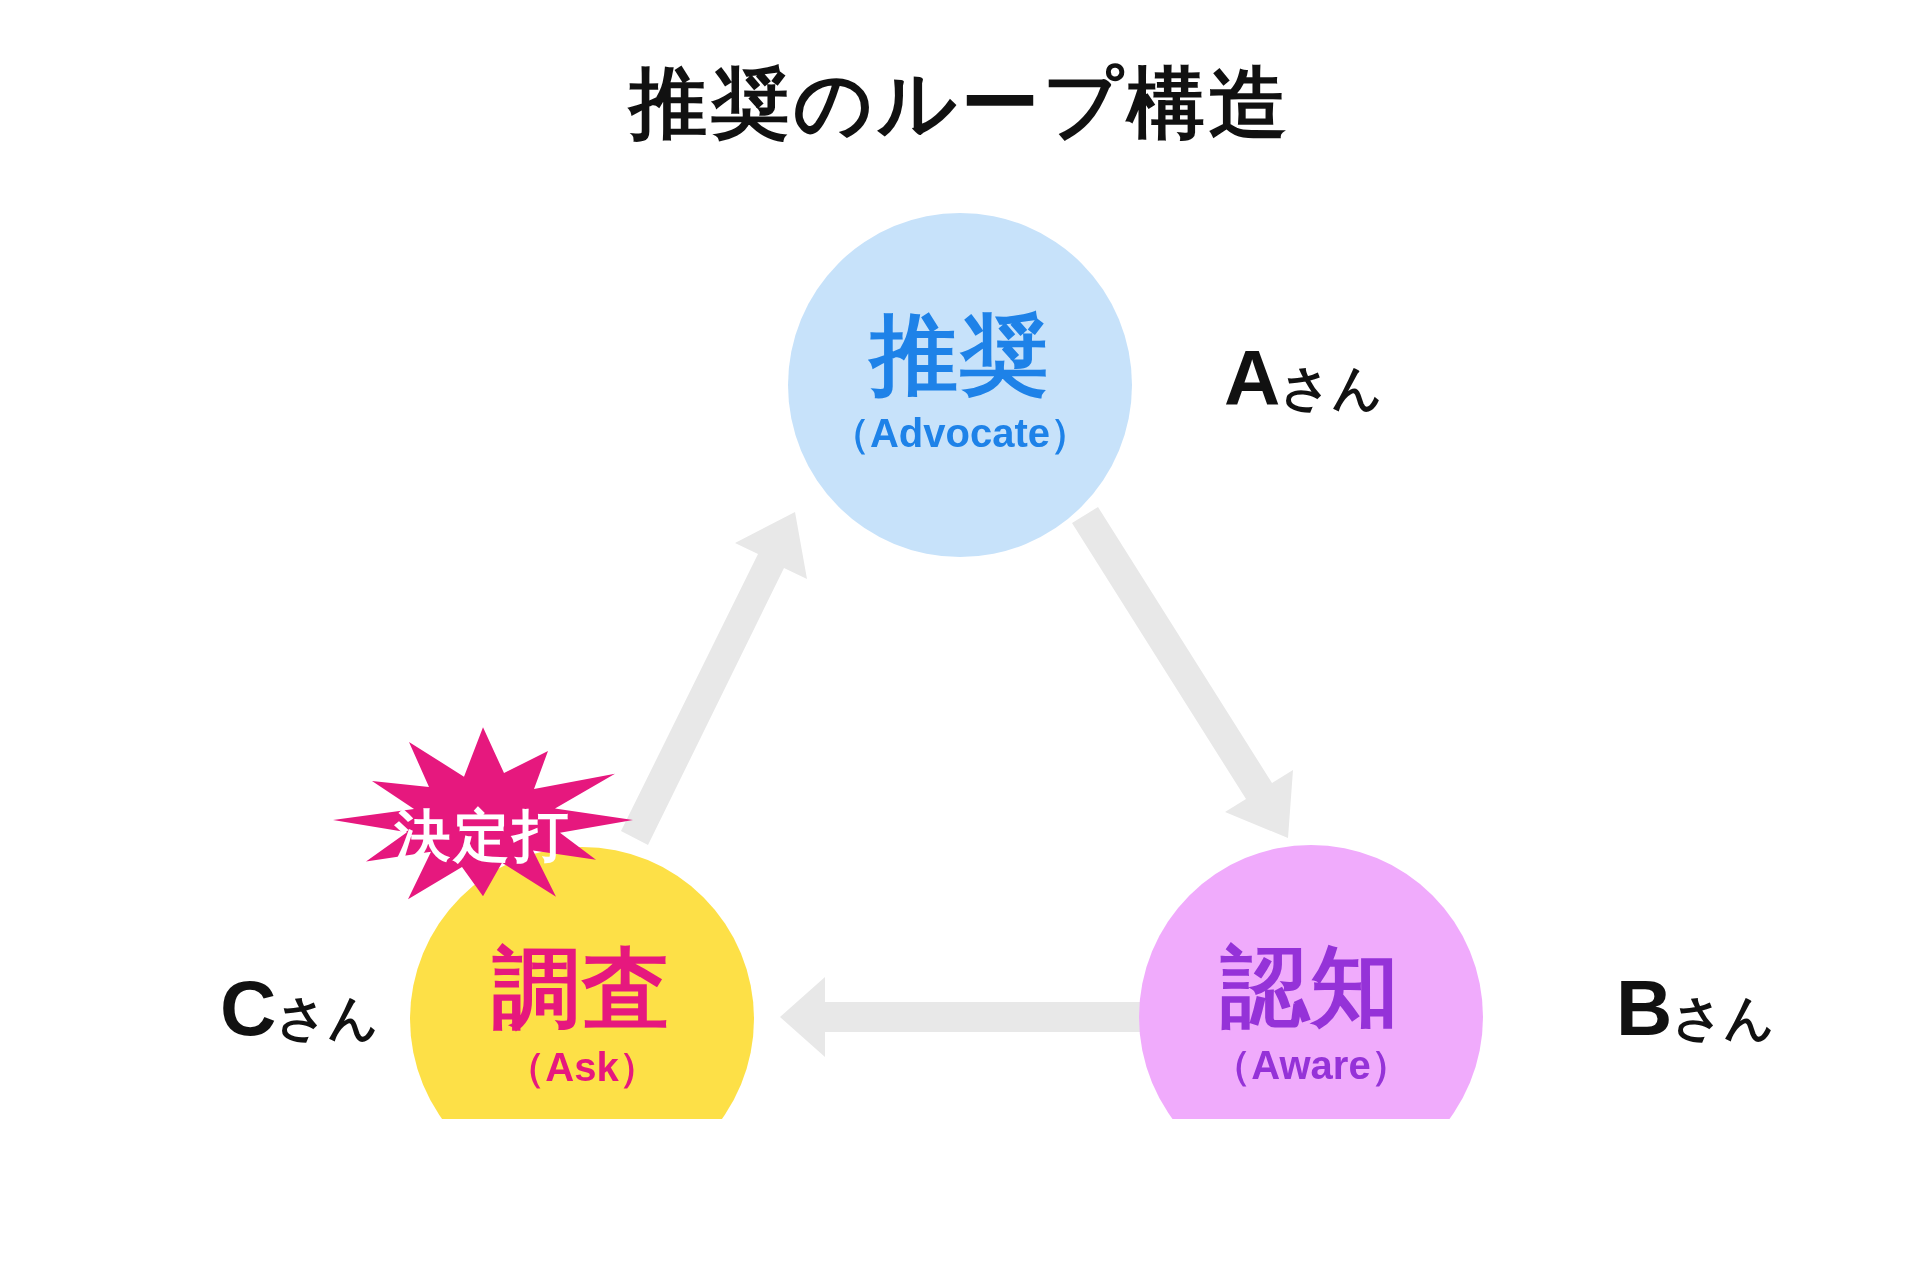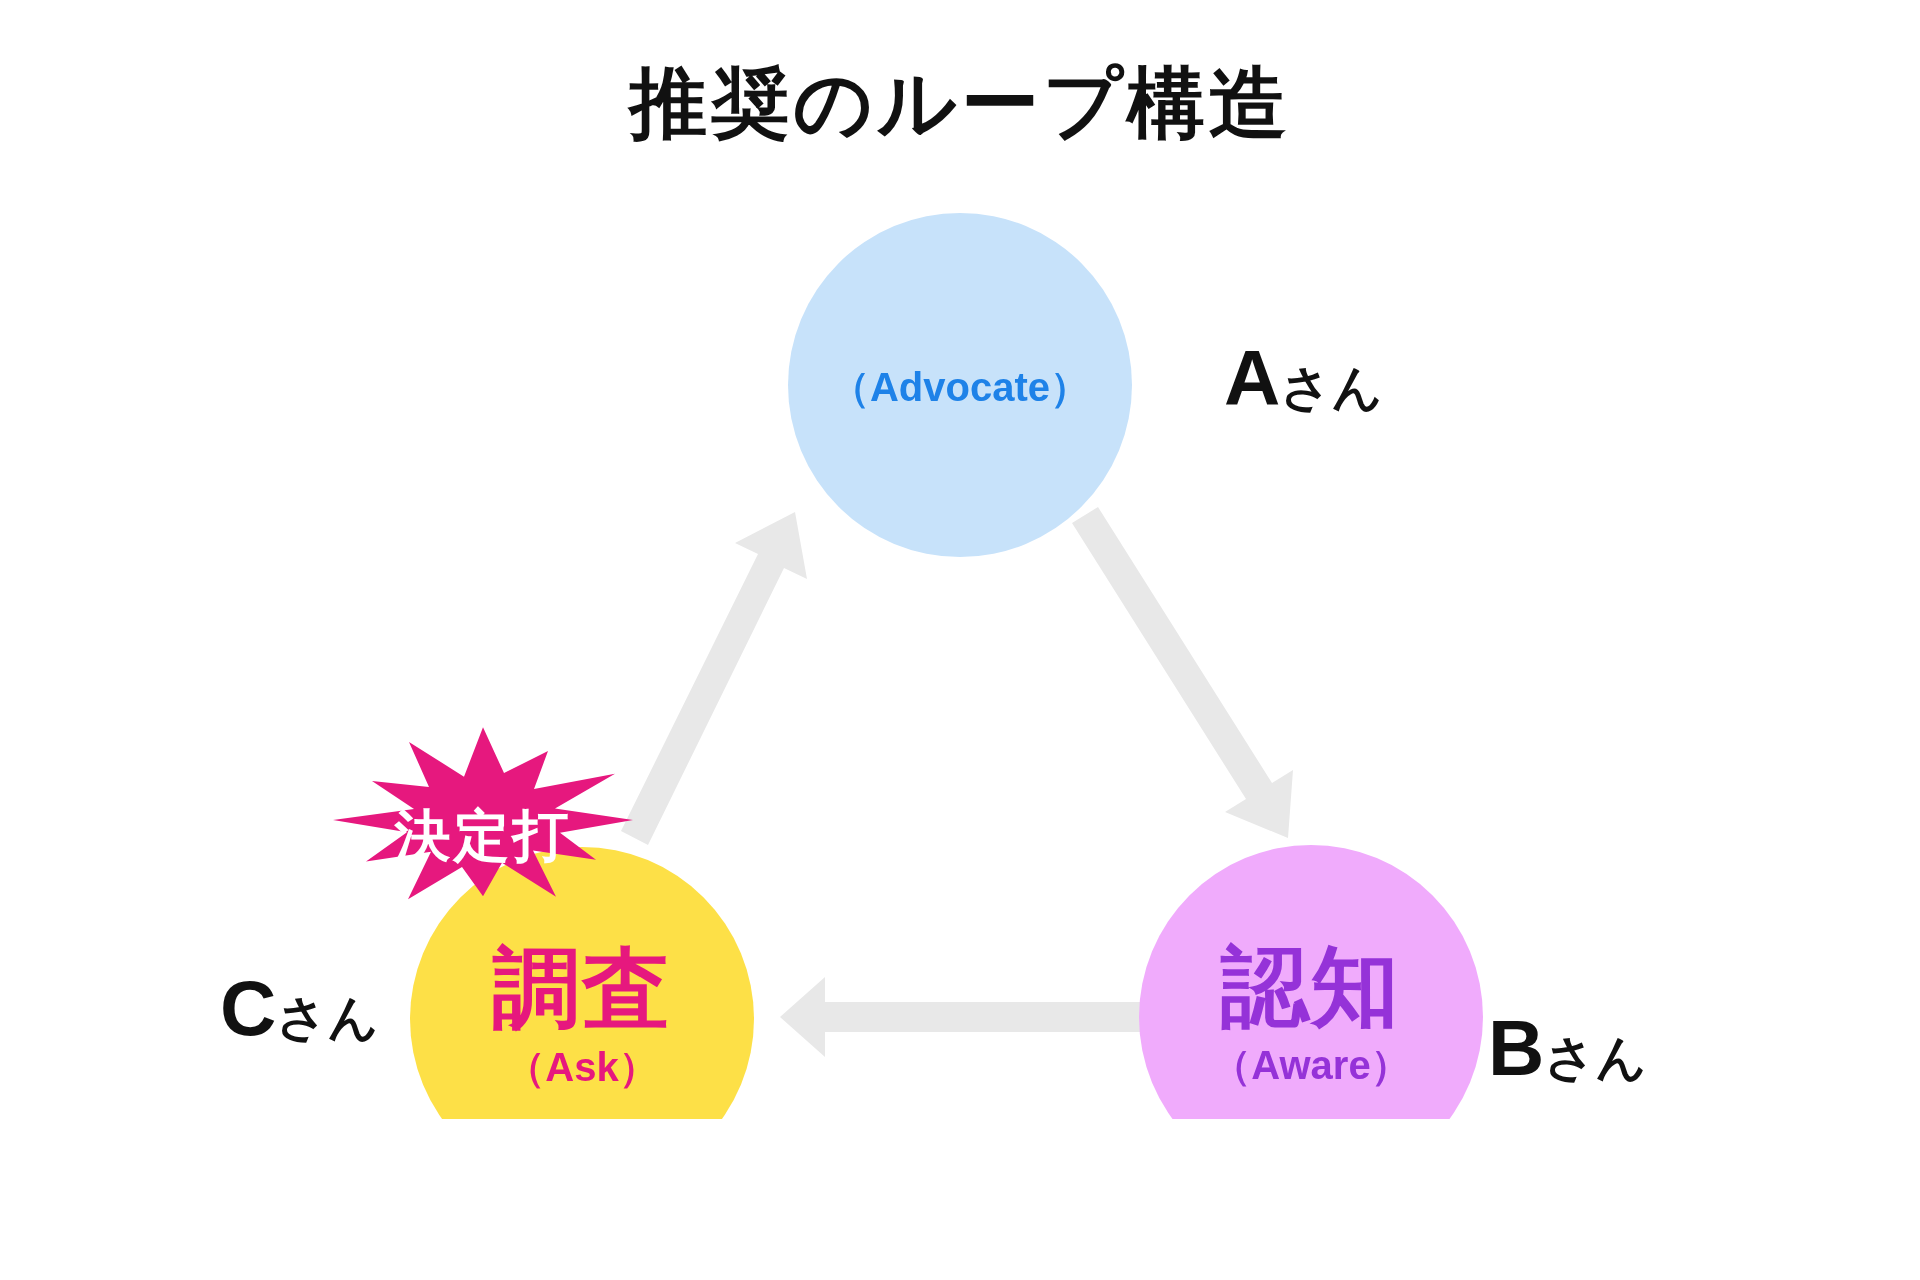--- a/index.html
+++ b/index.html
@@ -23,21 +23,21 @@
   .node-ask{left:410px;top:847px;background:#fde047;}
   .node-label{font-size:88px;font-weight:bold;line-height:1.05;letter-spacing:2px;}
   .node-sub{font-size:40px;font-weight:bold;margin-top:4px;letter-spacing:0px;}
   .node-advocate .node-label,.node-advocate .node-sub{color:#1E82E8;}
   .node-aware .node-label,.node-aware .node-sub{color:#9532D8;}
   .node-ask .node-label,.node-ask .node-sub{color:#E6187E;}
   .person{position:absolute;font-weight:bold;color:#111111;white-space:nowrap;line-height:1.1;}
   .person-letter{font-size:78px;font-weight:bold;}
   .person-suffix{font-size:50px;font-weight:bold;}
   .person-a{left:1224px;top:336px;}
-  .person-b{left:1488px;top:966px;margin-top:40px;}
+  .person-b{left:1616px;top:966px;}
   .person-c{left:220px;top:966px;}
   .burst-svg{position:absolute;left:323px;top:720px;width:320px;height:200px;}
   .burst-shape{fill:#E6187E;}
   .burst-label{
     position:absolute;left:373px;top:790px;width:220px;text-align:center;
     font-size:56px;font-weight:bold;color:#ffffff;letter-spacing:3px;line-height:60px;margin-top:16px;
   }
 </style>
 </head>
 <body>
@@ -46,20 +46,21 @@
 
   <div class="title">推奨のループ構造</div>
 
   <svg class="arrows" viewBox="0 0 1920 1280" xmlns="http://www.w3.org/2000/svg">
     <polygon class="arrow" points="1098,507 1272,783 1293,770 1288,838 1225,812 1246,799 1072,523"></polygon>
     <polygon class="arrow" points="1140,1002 825,1002 825,977 780,1017 825,1057 825,1032 1140,1032"></polygon>
     <polygon class="arrow" points="621,831 758,554 735,543 795,512 807,579 784,568 648,845"></polygon>
   </svg>
 
   <div class="node node-advocate">
+    <div class="node-label">推奨</div>
     <div class="node-sub">（Advocate）</div>
   </div>
 
   <div class="node node-aware">
     <div class="node-label">認知</div>
     <div class="node-sub">（Aware）</div>
   </div>
 
   <div class="node node-ask">
     <div class="node-label">調査</div>

